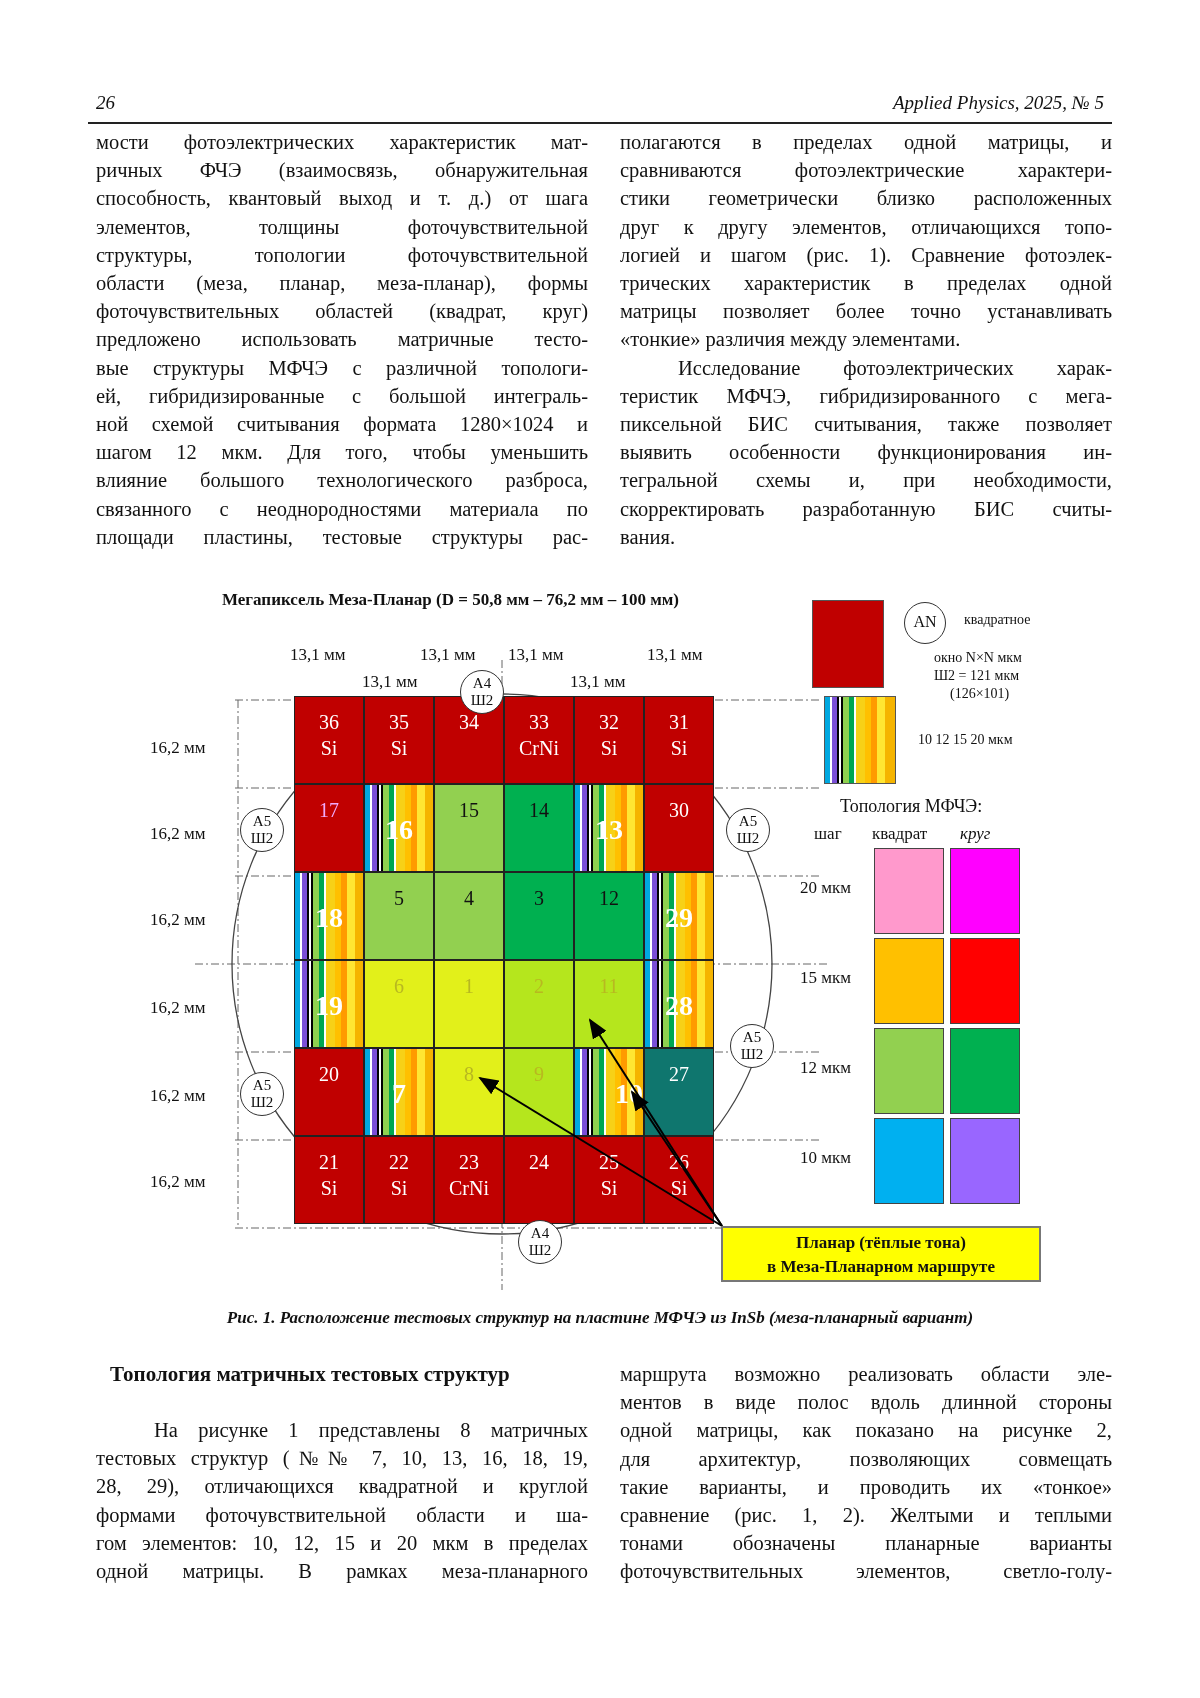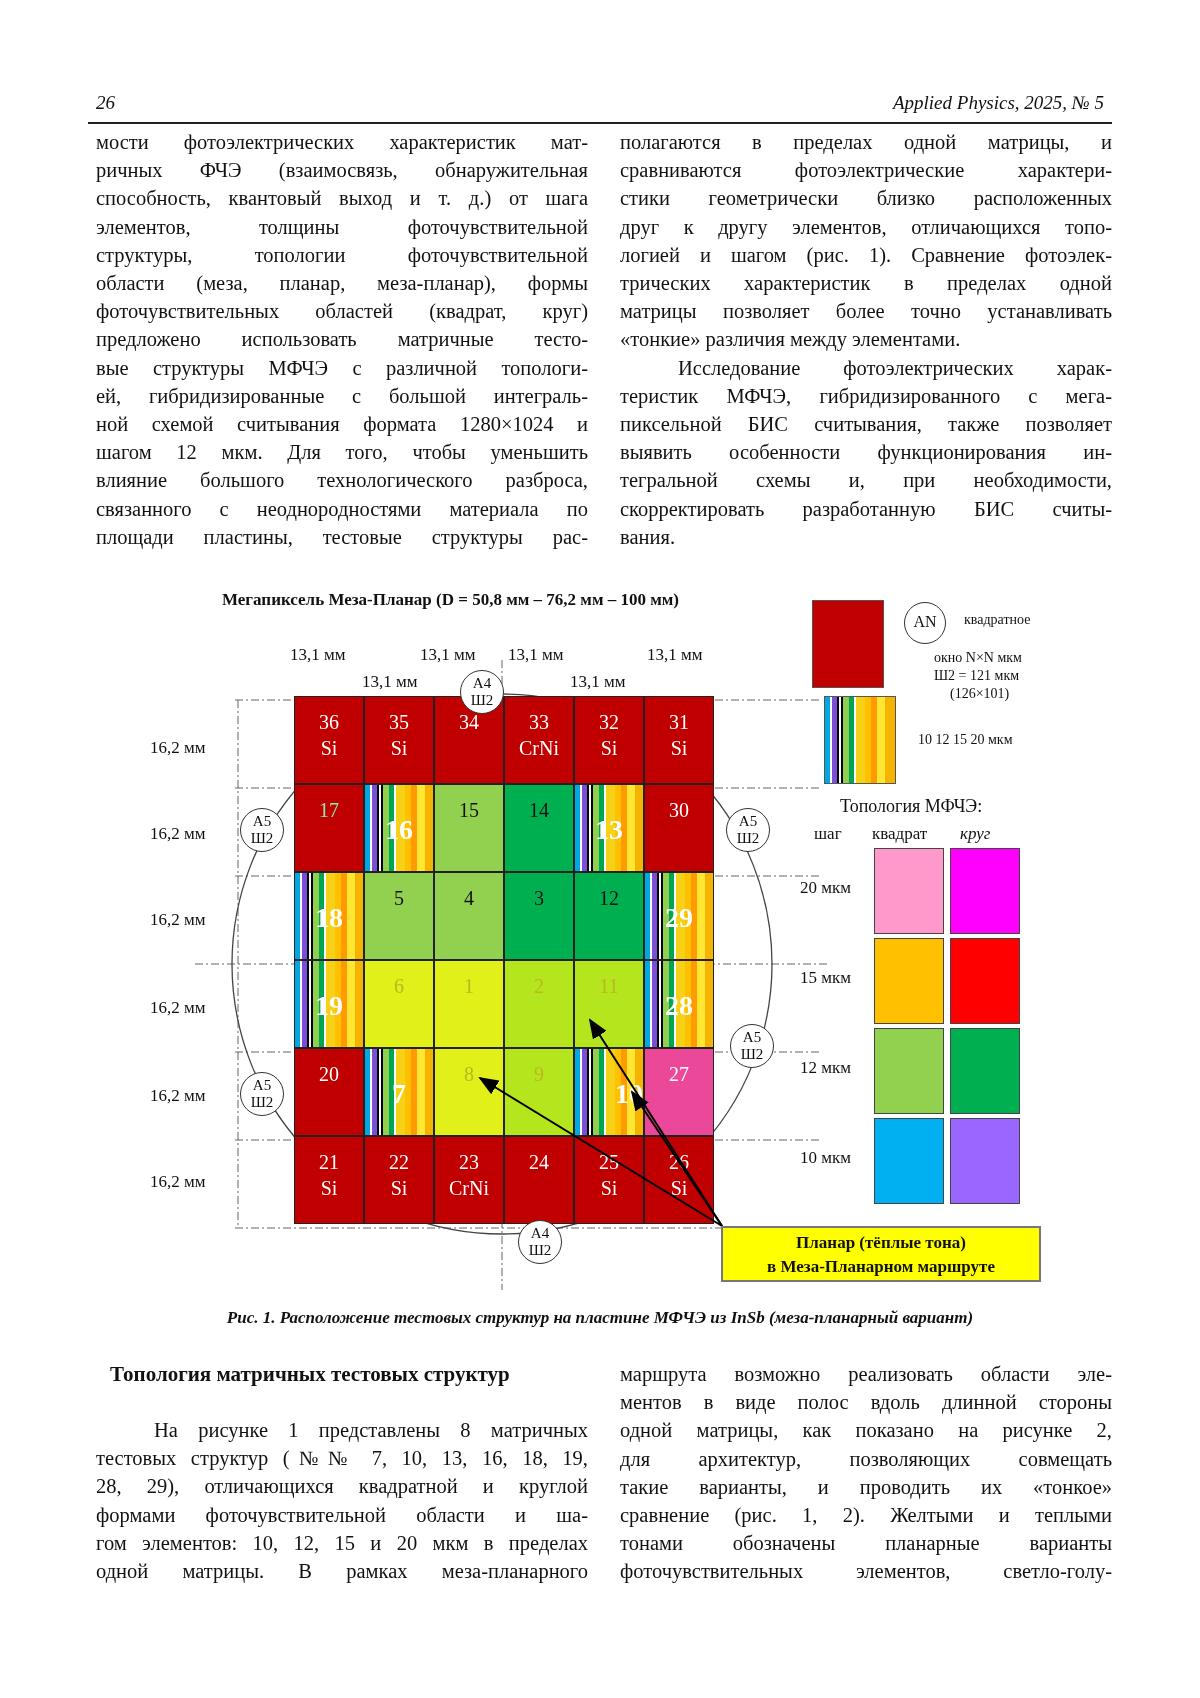--- a/index.html
+++ b/index.html
@@ -118,21 +118,21 @@
       <div class="cell" style="left: 210px; top: 0px; width: 70px; height: 88px; background: rgb(192, 0, 0);">
         <div class="t" style="color: rgb(255, 255, 255);">33<br>CrNi</div>
       </div>
       <div class="cell" style="left: 280px; top: 0px; width: 70px; height: 88px; background: rgb(192, 0, 0);">
         <div class="t" style="color: rgb(255, 255, 255);">32<br>Si</div>
       </div>
       <div class="cell" style="left: 350px; top: 0px; width: 70px; height: 88px; background: rgb(192, 0, 0);">
         <div class="t" style="color: rgb(255, 255, 255);">31<br>Si</div>
       </div>
       <div class="cell" style="left: 0px; top: 88px; width: 70px; height: 88px; background: rgb(192, 0, 0);">
-        <div class="t" style="color: #86efac;">17</div>
+        <div class="t" style="color: #f0abfc;">17</div>
       </div>
       <div class="cell stripe big" style="left: 70px; top: 88px; width: 70px; height: 88px;">
         <div class="t" style="color: rgb(255, 255, 255);">16</div>
       </div>
       <div class="cell" style="left: 140px; top: 88px; width: 70px; height: 88px; background: rgb(146, 208, 80);">
         <div class="t" style="color: rgb(17, 17, 17);">15</div>
       </div>
       <div class="cell" style="left: 210px; top: 88px; width: 70px; height: 88px; background: rgb(0, 176, 80);">
         <div class="t" style="color: rgb(17, 17, 17);">14</div>
       </div>
@@ -186,21 +186,21 @@
       </div>
       <div class="cell" style="left: 140px; top: 352px; width: 70px; height: 88px; background: rgb(226, 240, 26);">
         <div class="t" style="color: rgb(184, 184, 32);">8</div>
       </div>
       <div class="cell" style="left: 210px; top: 352px; width: 70px; height: 88px; background: rgb(181, 230, 29);">
         <div class="t" style="color: rgb(184, 184, 32);">9</div>
       </div>
       <div class="cell stripe big" style="left: 280px; top: 352px; width: 70px; height: 88px;">
         <div class="t" style="color: rgb(255, 255, 255); text-align: right;">10</div>
       </div>
-      <div class="cell" style="left: 350px; top: 352px; width: 70px; height: 88px; background: #ec4899;">
+      <div class="cell" style="left: 350px; top: 352px; width: 70px; height: 88px; background: #0f766e;">
         <div class="t" style="color: rgb(255, 255, 255);">27</div>
       </div>
       <div class="cell" style="left: 0px; top: 440px; width: 70px; height: 88px; background: rgb(192, 0, 0);">
         <div class="t" style="color: rgb(255, 255, 255);">21<br>Si</div>
       </div>
       <div class="cell" style="left: 70px; top: 440px; width: 70px; height: 88px; background: rgb(192, 0, 0);">
         <div class="t" style="color: rgb(255, 255, 255);">22<br>Si</div>
       </div>
       <div class="cell" style="left: 140px; top: 440px; width: 70px; height: 88px; background: rgb(192, 0, 0);">
         <div class="t" style="color: rgb(255, 255, 255);">23<br>CrNi</div>

